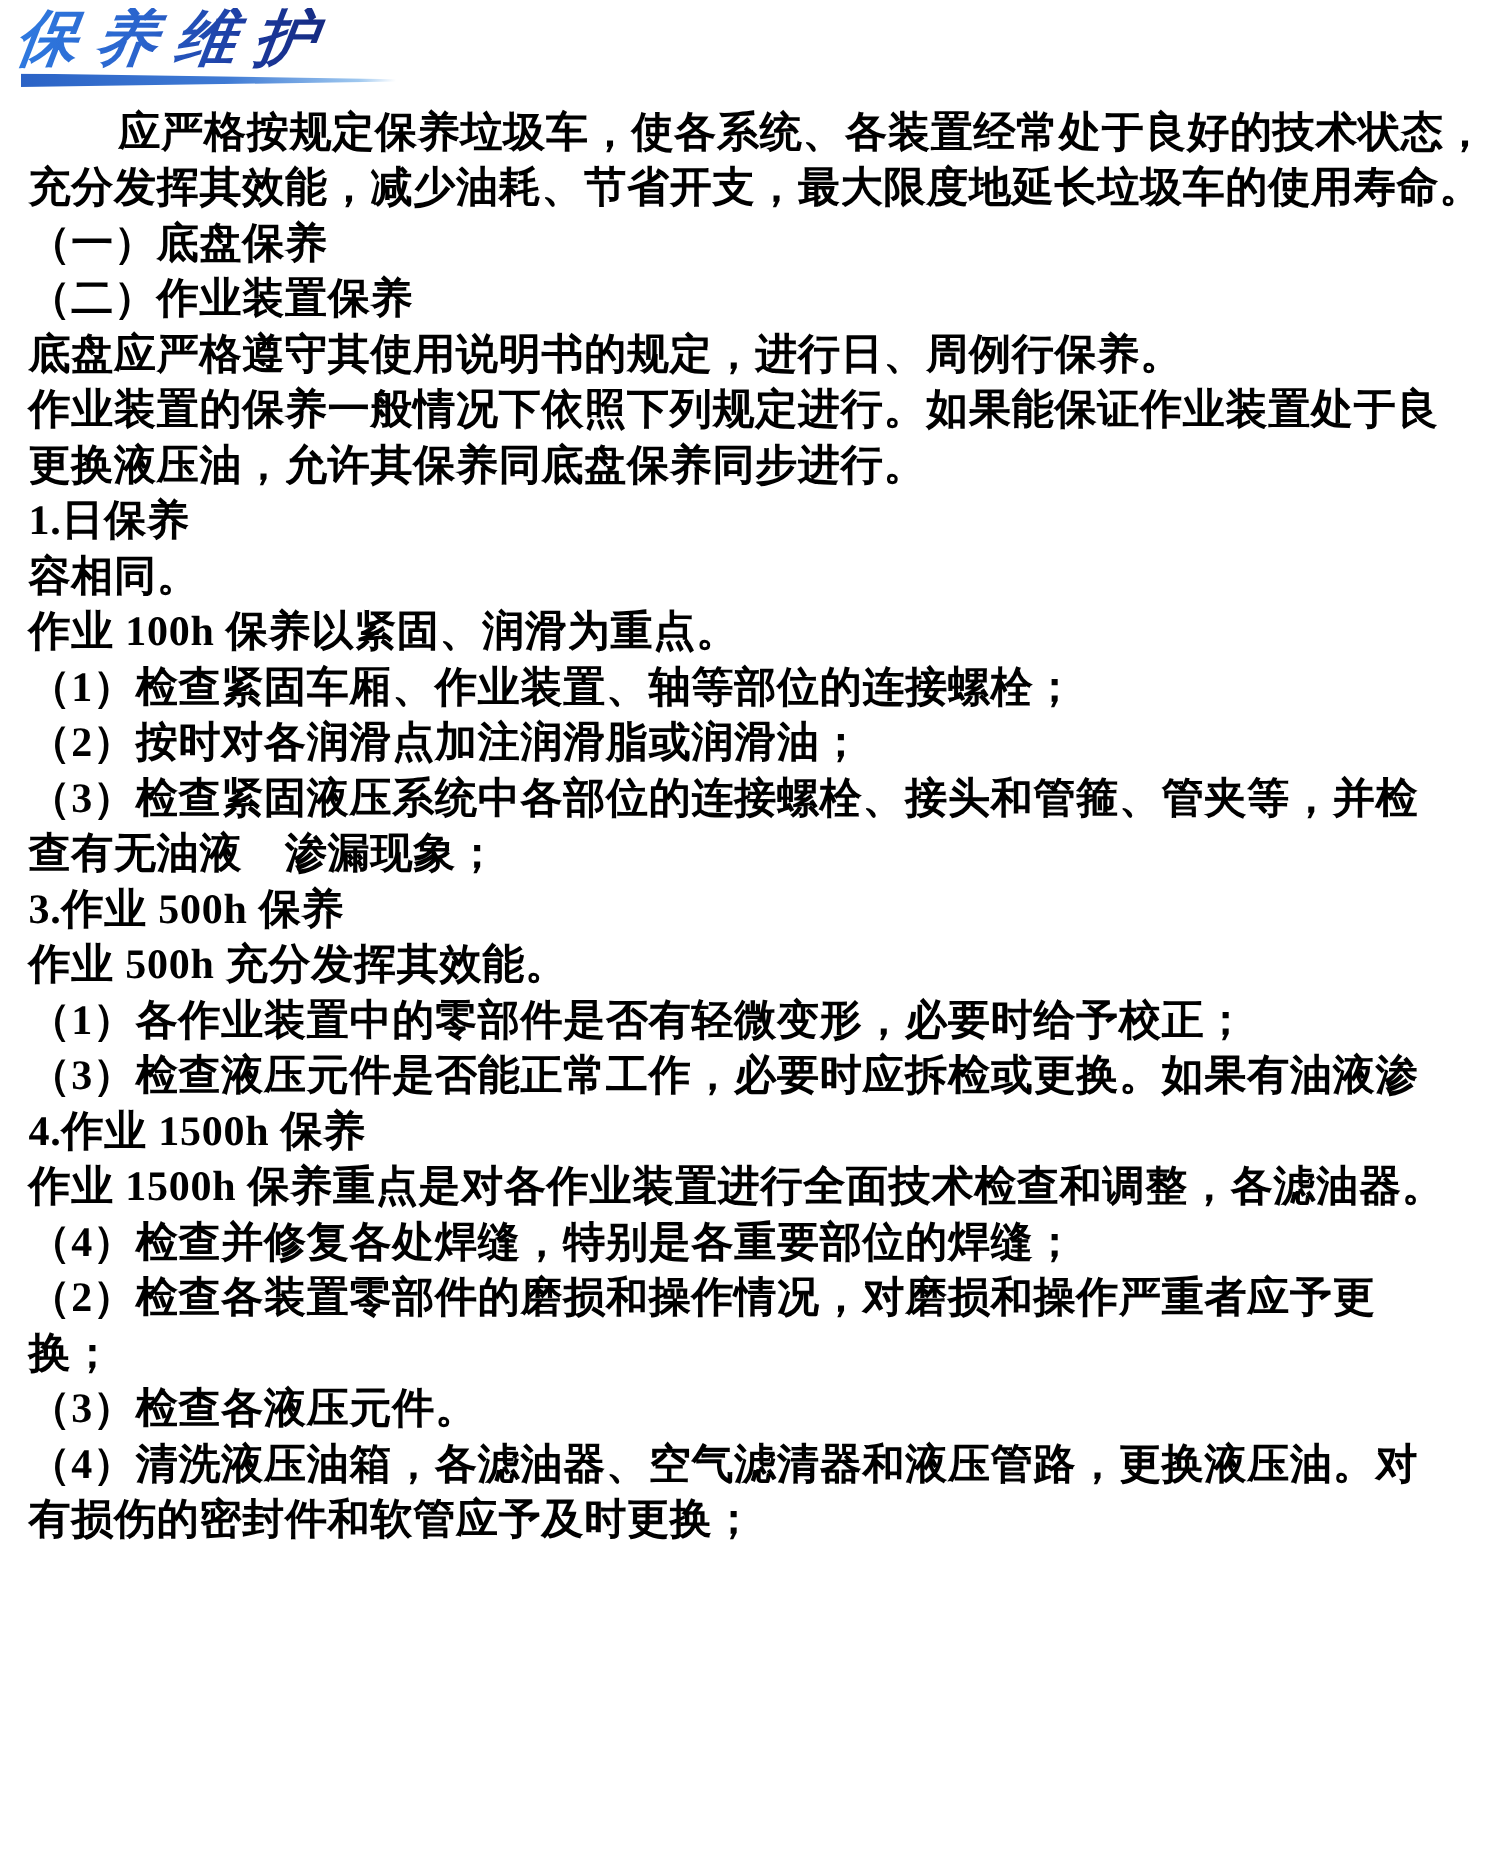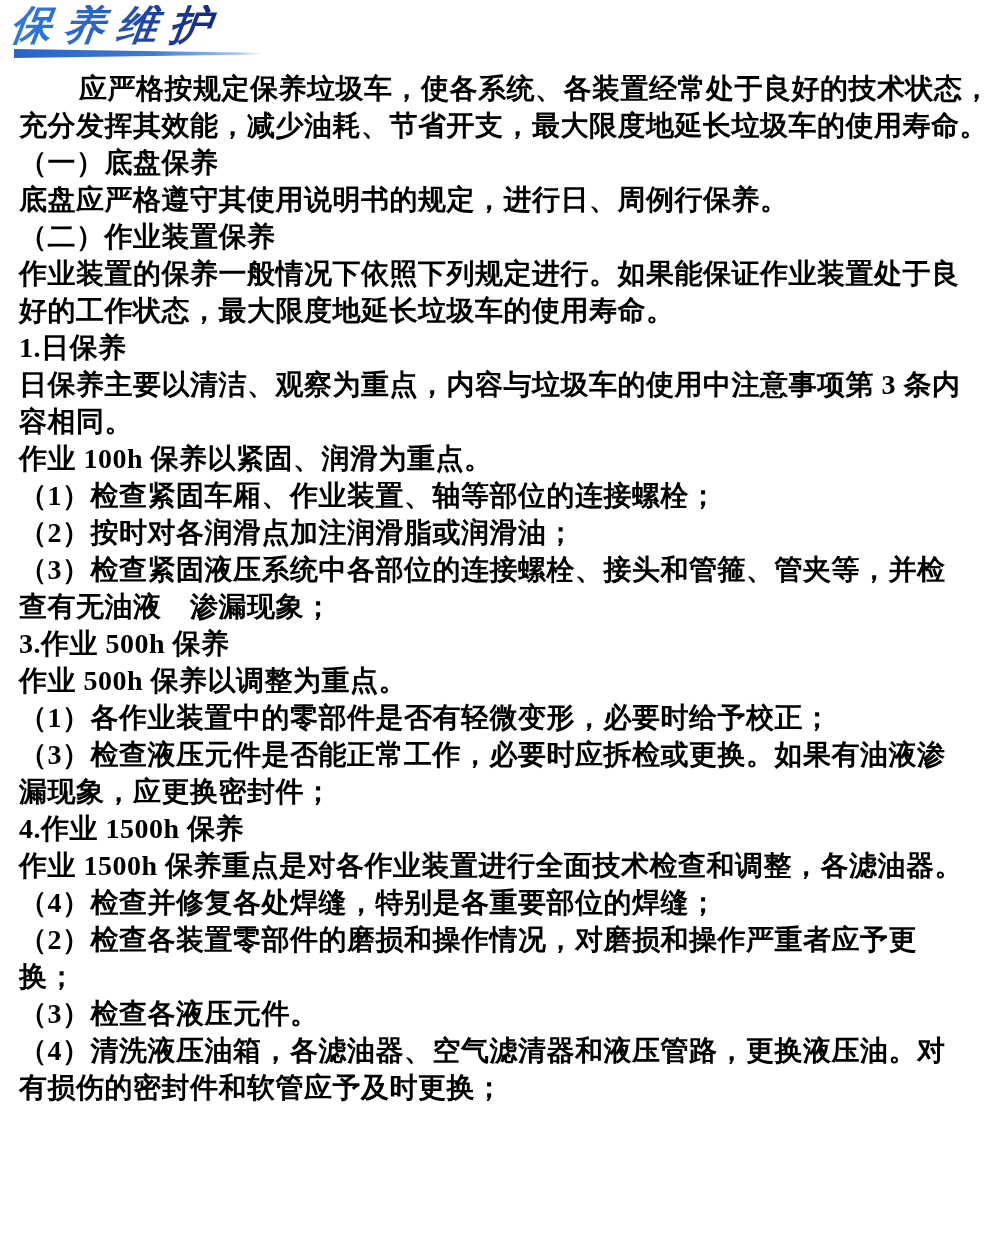--- a/index.html
+++ b/index.html
@@ -88,37 +88,35 @@
 
   <header class="doc-header">
     <h1 class="doc-title">保养维护</h1>
     <div class="title-underline"></div>
   </header>
 
   <main class="doc-body">
       <div class="text-line indent">应严格按规定保养垃圾车，使各系统、各装置经常处于良好的技术状态，</div>
       <div class="text-line">充分发挥其效能，减少油耗、节省开支，最大限度地延长垃圾车的使用寿命。</div>
       <div class="text-line">（一）底盘保养</div>
+      <div class="text-line">（二）作业装置保养</div>
       <div class="text-line">底盘应严格遵守其使用说明书的规定，进行日、周例行保养。</div>
-      <div class="text-line">（二）作业装置保养</div>
       <div class="text-line">作业装置的保养一般情况下依照下列规定进行。如果能保证作业装置处于良</div>
-      <div class="text-line">好的工作状态，最大限度地延长垃圾车的使用寿命。</div>
+      <div class="text-line">更换液压油，允许其保养同底盘保养同步进行。</div>
       <div class="text-line">1.日保养</div>
-      <div class="text-line">日保养主要以清洁、观察为重点，内容与垃圾车的使用中注意事项第 3 条内</div>
       <div class="text-line">容相同。</div>
       <div class="text-line">作业 100h 保养以紧固、润滑为重点。</div>
       <div class="text-line">（1）检查紧固车厢、作业装置、轴等部位的连接螺栓；</div>
       <div class="text-line">（2）按时对各润滑点加注润滑脂或润滑油；</div>
       <div class="text-line">（3）检查紧固液压系统中各部位的连接螺栓、接头和管箍、管夹等，并检</div>
       <div class="text-line">查有无油液　渗漏现象；</div>
       <div class="text-line">3.作业 500h 保养</div>
-      <div class="text-line">作业 500h 保养以调整为重点。</div>
+      <div class="text-line">作业 500h 充分发挥其效能。</div>
       <div class="text-line">（1）各作业装置中的零部件是否有轻微变形，必要时给予校正；</div>
       <div class="text-line">（3）检查液压元件是否能正常工作，必要时应拆检或更换。如果有油液渗</div>
-      <div class="text-line">漏现象，应更换密封件；</div>
       <div class="text-line">4.作业 1500h 保养</div>
       <div class="text-line">作业 1500h 保养重点是对各作业装置进行全面技术检查和调整，各滤油器。</div>
       <div class="text-line">（4）检查并修复各处焊缝，特别是各重要部位的焊缝；</div>
       <div class="text-line">（2）检查各装置零部件的磨损和操作情况，对磨损和操作严重者应予更</div>
       <div class="text-line">换；</div>
       <div class="text-line">（3）检查各液压元件。</div>
       <div class="text-line">（4）清洗液压油箱，各滤油器、空气滤清器和液压管路，更换液压油。对</div>
       <div class="text-line">有损伤的密封件和软管应予及时更换；</div>
     </main>
 

